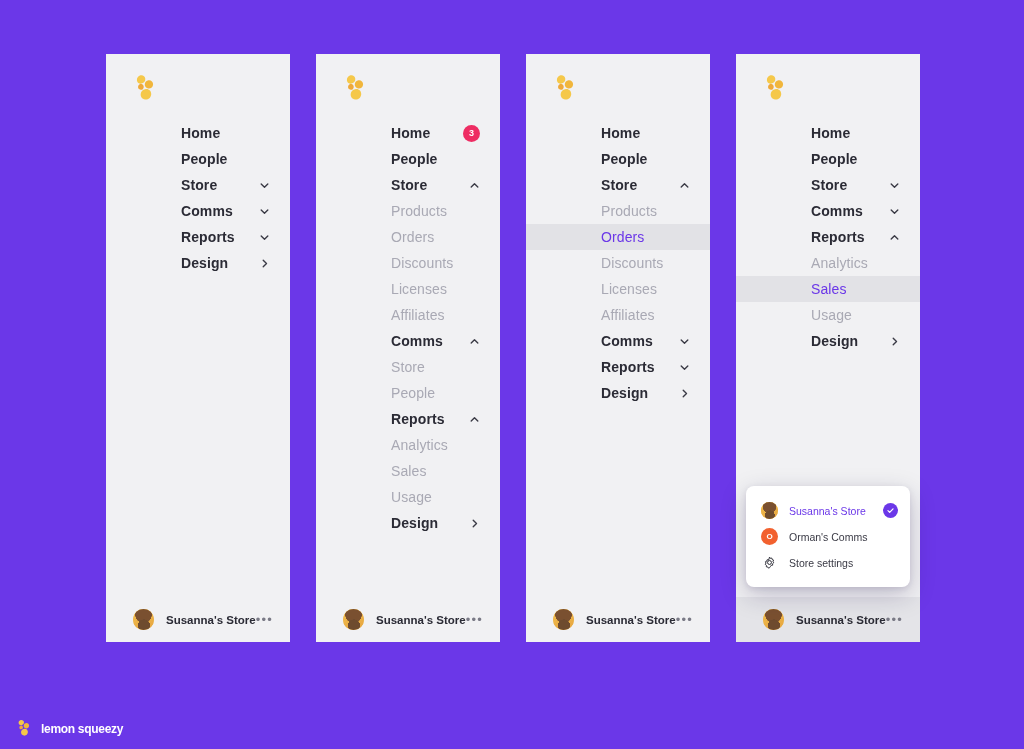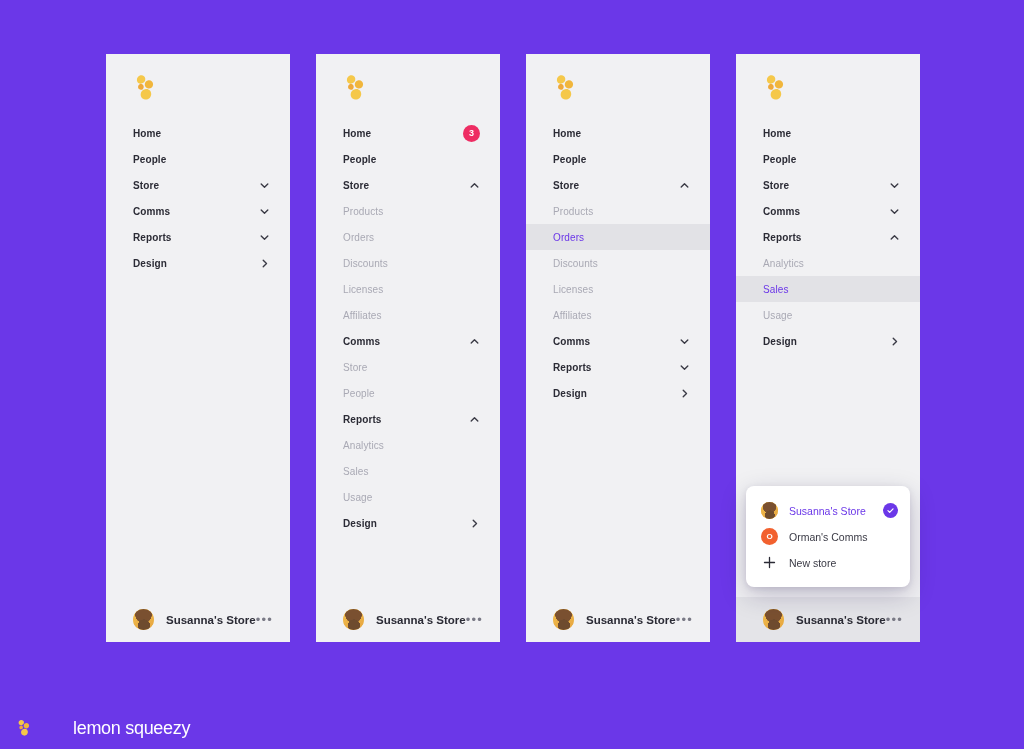--- a/index.html
+++ b/index.html
@@ -43,23 +43,24 @@
   .nav-row {
     position: relative;
     display: flex;
     align-items: center;
     height: 26px;
     padding: 0 20px 0 27px;
     margin-bottom: 0;
   }
   .nav-row + .nav-row { margin-top: 0; }
   .nav-label {
-    font-size: 10px;
+    font-size: 14px;
     letter-spacing: 0.1px;
     white-space: nowrap;
+    margin-left: 48px;
   }
   .lvl1 .nav-label { font-weight: bold; color: #2B2B35; }
   .lvl2 .nav-label { font-weight: normal; color: #A9A9B4; text-align: right; }
   .nav-row.active { background: #E2E2E6; }
   .nav-row.active .nav-label { color: #6B37E8; font-weight: normal; }
 
   .nav-spacer { flex: 1 1 auto; }
 
   .chev {
     width: 11px; height: 11px;
@@ -193,24 +194,23 @@
     left: 16px;
     bottom: 10px;
     display: flex;
     align-items: center;
     gap: 8px;
   }
   .footer-brand .mark { width: 17px; height: 20px; }
   .footer-brand .mark svg { display: block; }
   .footer-brand .word {
     color: #FFFFFF;
-    font-size: 18px;
-    font-weight: normal;
+    font-size: 12px;
+    font-weight: bold;
     letter-spacing: -0.3px;
-    margin-left: 32px;
   }
 </style>
 </head>
 <body>
 
 <div class="stage">
 
   <div id="panels-root">
       <div class="panel" id="panel-1">
         <div class="panel-inner">
@@ -535,25 +535,25 @@
                   <use href="#sym-check"></use>
                 </svg>
               </span>
             </div>
             <div class="popup-row">
               <span class="popup-icon letter">O</span>
               <span class="popup-label">Orman's Comms</span>
             </div>
             <div class="popup-row">
               <span class="popup-icon glyph">
-                <svg viewBox="0 0 14 14">
-                  <use href="#sym-plus"></use>
-                </svg>
-              </span>
-              <span class="popup-label">New store</span>
+                <svg viewBox="0 0 16 16">
+                  <use href="#sym-gear"></use>
+                </svg>
+              </span>
+              <span class="popup-label">Store settings</span>
             </div>
           </div>
           <div class="user-row highlight">
             <span class="avatar">
               <span class="face"></span>
             </span>
             <span class="user-name">Susanna's Store</span>
             <span class="dots">•••</span>
           </div>
         </div>

